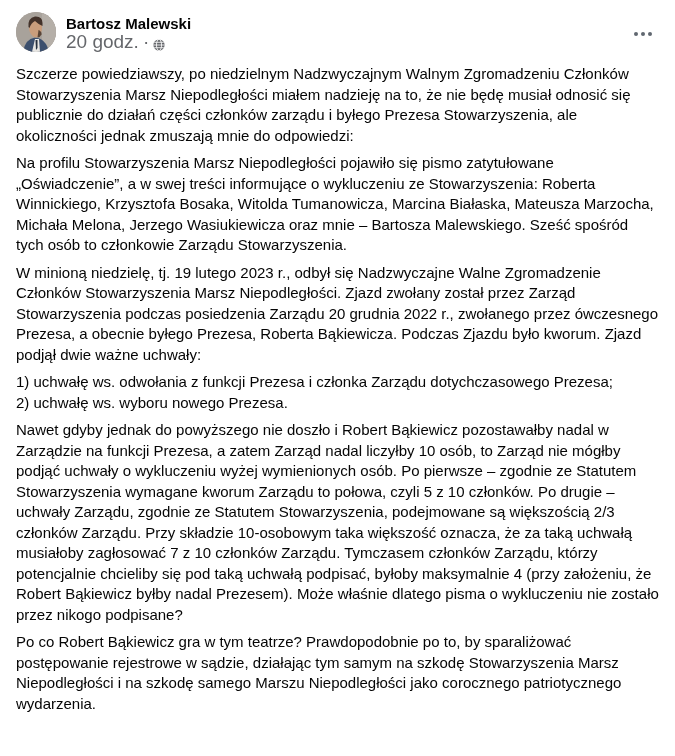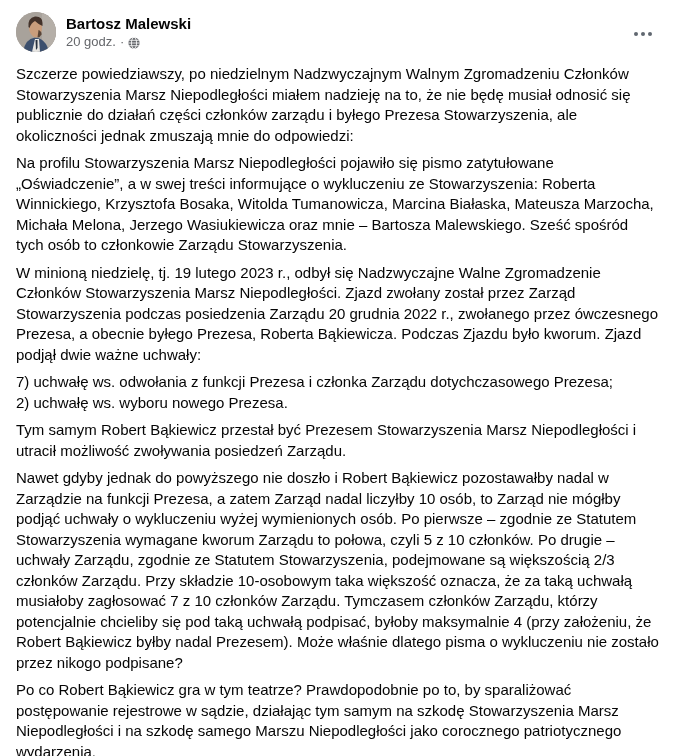--- a/index.html
+++ b/index.html
@@ -46,21 +46,21 @@
     font-weight:700;
     color:var(--text);
     line-height:19px;
     text-decoration:none;
     cursor:pointer;
   }
   .meta-row{
     display:flex;
     align-items:center;
     gap:4px;
-    font-size:13px;
+    font-size:19px;
     line-height:17px;
     color:var(--muted);
   }
   .timestamp{cursor:pointer;}
   .dot-sep{color:var(--muted);}
   .globe{width:12px;height:12px;display:inline-block;}
   .more-button{
     position:absolute;
     top:20px;
     right:14px;
@@ -131,20 +131,19 @@
   <button class="more-button" title="">
     <span class="mdot"></span>
     <span class="mdot"></span>
     <span class="mdot"></span>
   </button>
 
   <div class="post-body">
     <p>Szczerze powiedziawszy, po niedzielnym Nadzwyczajnym Walnym Zgromadzeniu Członków Stowarzyszenia Marsz Niepodległości miałem nadzieję na to, że nie będę musiał odnosić się publicznie do działań części członków zarządu i byłego Prezesa Stowarzyszenia, ale okoliczności jednak zmuszają mnie do odpowiedzi:</p>
     <p>Na profilu Stowarzyszenia Marsz Niepodległości pojawiło się pismo zatytułowane „Oświadczenie”, a w swej treści informujące o wykluczeniu ze Stowarzyszenia: Roberta Winnickiego, Krzysztofa Bosaka, Witolda Tumanowicza, Marcina Białaska, Mateusza Marzocha, Michała Melona, Jerzego Wasiukiewicza oraz mnie – Bartosza Malewskiego. Sześć spośród tych osób to członkowie Zarządu Stowarzyszenia.</p>
     <p>W minioną niedzielę, tj. 19 lutego 2023 r., odbył się Nadzwyczajne Walne Zgromadzenie Członków Stowarzyszenia Marsz Niepodległości. Zjazd zwołany został przez Zarząd Stowarzyszenia podczas posiedzenia Zarządu 20 grudnia 2022 r., zwołanego przez ówczesnego Prezesa, a obecnie byłego Prezesa, Roberta Bąkiewicza. Podczas Zjazdu było kworum. Zjazd podjął dwie ważne uchwały:</p>
-    <p>7) uchwałę ws. odwołania z funkcji Prezesa i członka Zarządu dotychczasowego Prezesa;
+    <p>1) uchwałę ws. odwołania z funkcji Prezesa i członka Zarządu dotychczasowego Prezesa;
 2) uchwałę ws. wyboru nowego Prezesa.</p>
-    <p>Tym samym Robert Bąkiewicz przestał być Prezesem Stowarzyszenia Marsz Niepodległości i utracił możliwość zwoływania posiedzeń Zarządu.</p>
     <p>Nawet gdyby jednak do powyższego nie doszło i Robert Bąkiewicz pozostawałby nadal w Zarządzie na funkcji Prezesa, a zatem Zarząd nadal liczyłby 10 osób, to Zarząd nie mógłby podjąć uchwały o wykluczeniu wyżej wymienionych osób. Po pierwsze – zgodnie ze Statutem Stowarzyszenia wymagane kworum Zarządu to połowa, czyli 5 z 10 członków. Po drugie – uchwały Zarządu, zgodnie ze Statutem Stowarzyszenia, podejmowane są większością 2/3 członków Zarządu. Przy składzie 10-osobowym taka większość oznacza, że za taką uchwałą musiałoby zagłosować 7 z 10 członków Zarządu. Tymczasem członków Zarządu, którzy potencjalnie chcieliby się pod taką uchwałą podpisać, byłoby maksymalnie 4 (przy założeniu, że Robert Bąkiewicz byłby nadal Prezesem). Może właśnie dlatego pisma o wykluczeniu nie zostało przez nikogo podpisane?</p>
     <p>Po co Robert Bąkiewicz gra w tym teatrze? Prawdopodobnie po to, by sparaliżować postępowanie rejestrowe w sądzie, działając tym samym na szkodę Stowarzyszenia Marsz Niepodległości i na szkodę samego Marszu Niepodległości jako corocznego patriotycznego wydarzenia.</p>
   </div>
 
 </div>
 
 </body></html>

